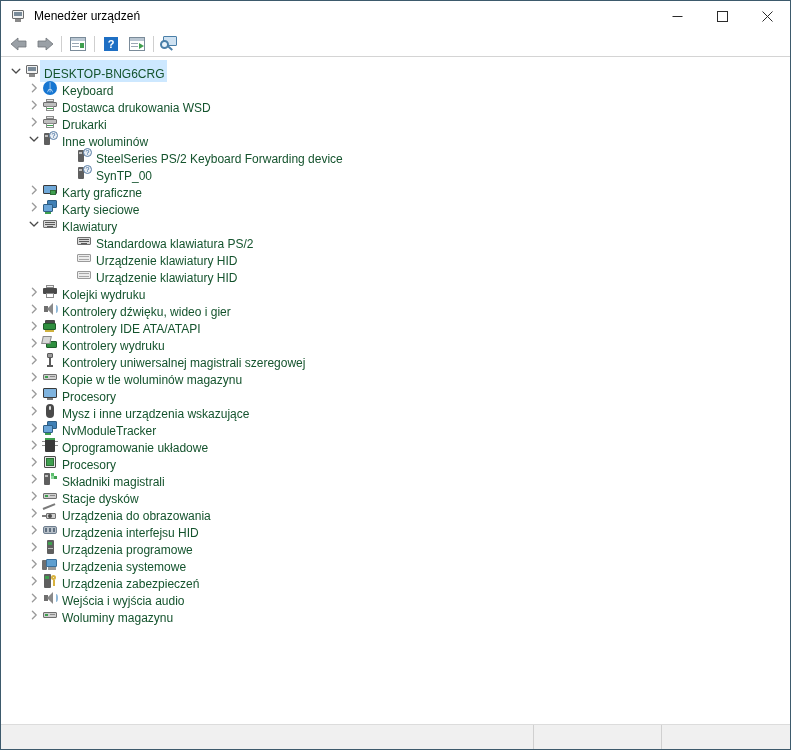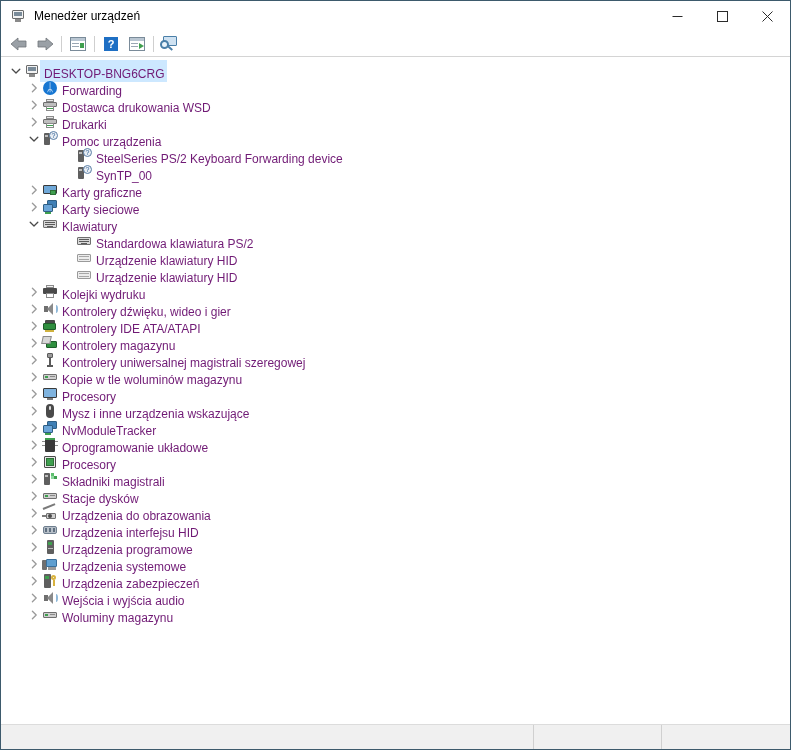--- a/index.html
+++ b/index.html
@@ -148,21 +148,21 @@
   .chev svg { display:block; }
   .icon {
     width: 16px;
     height: 16px;
     flex: none;
     position: relative;
     margin-right: 0px;
   }
   .label-box {
     font-size: 12px;
-    color: #701a75;
+    color: #14532d;
     line-height: 17px;
     padding: 6px 3px 0 4px;
     height: 16px;
     display: inline-block;
   }
 
   
   .lvl0 { padding-left: 6px; }
   .lvl1 { padding-left: 24px; }
   .lvl2 { padding-left: 58px; }
@@ -447,21 +447,21 @@
             <svg width="10" height="10" viewBox="0 0 10 10" aria-hidden="true">
               <path d="M3.4 1.2 L7.2 5 L3.4 8.8" fill="none" stroke="#9a9a9a" stroke-width="1.3" stroke-linecap="round" stroke-linejoin="round"></path>
             </svg>
           </span>
           <span class="icon">
             <span class="ic ic-bluetooth">
               <span class="circ"></span>
               <span class="glyph">ᛦ</span>
             </span>
           </span>
-          <span class="label-box">Forwarding</span>
+          <span class="label-box">Keyboard</span>
         </div>
         <div class="row lvl1">
           <span class="chev">
             <svg width="10" height="10" viewBox="0 0 10 10" aria-hidden="true">
               <path d="M3.4 1.2 L7.2 5 L3.4 8.8" fill="none" stroke="#9a9a9a" stroke-width="1.3" stroke-linecap="round" stroke-linejoin="round"></path>
             </svg>
           </span>
           <span class="icon">
             <span class="ic ic-printer">
               <span class="top"></span>
@@ -494,21 +494,21 @@
               <path d="M1.2 3.2 L5 7 L8.8 3.2" fill="none" stroke="#4a4a4a" stroke-width="1.3" stroke-linecap="round" stroke-linejoin="round"></path>
             </svg>
           </span>
           <span class="icon">
             <span class="ic ic-unknown">
               <span class="tower"></span>
               <span class="led"></span>
               <span class="q">?</span>
             </span>
           </span>
-          <span class="label-box">Pomoc urządzenia</span>
+          <span class="label-box">Inne woluminów</span>
         </div>
         <div class="row lvl2">
           <span class="chev"></span>
           <span class="icon">
             <span class="ic ic-unknown">
               <span class="tower"></span>
               <span class="led"></span>
               <span class="q">?</span>
             </span>
           </span>
@@ -655,21 +655,21 @@
             <svg width="10" height="10" viewBox="0 0 10 10" aria-hidden="true">
               <path d="M3.4 1.2 L7.2 5 L3.4 8.8" fill="none" stroke="#9a9a9a" stroke-width="1.3" stroke-linecap="round" stroke-linejoin="round"></path>
             </svg>
           </span>
           <span class="icon">
             <span class="ic ic-storagectrl">
               <span class="card"></span>
               <span class="ribbon"></span>
             </span>
           </span>
-          <span class="label-box">Kontrolery magazynu</span>
+          <span class="label-box">Kontrolery wydruku</span>
         </div>
         <div class="row lvl1">
           <span class="chev">
             <svg width="10" height="10" viewBox="0 0 10 10" aria-hidden="true">
               <path d="M3.4 1.2 L7.2 5 L3.4 8.8" fill="none" stroke="#9a9a9a" stroke-width="1.3" stroke-linecap="round" stroke-linejoin="round"></path>
             </svg>
           </span>
           <span class="icon">
             <span class="ic ic-usb">
               <span class="head"></span>

